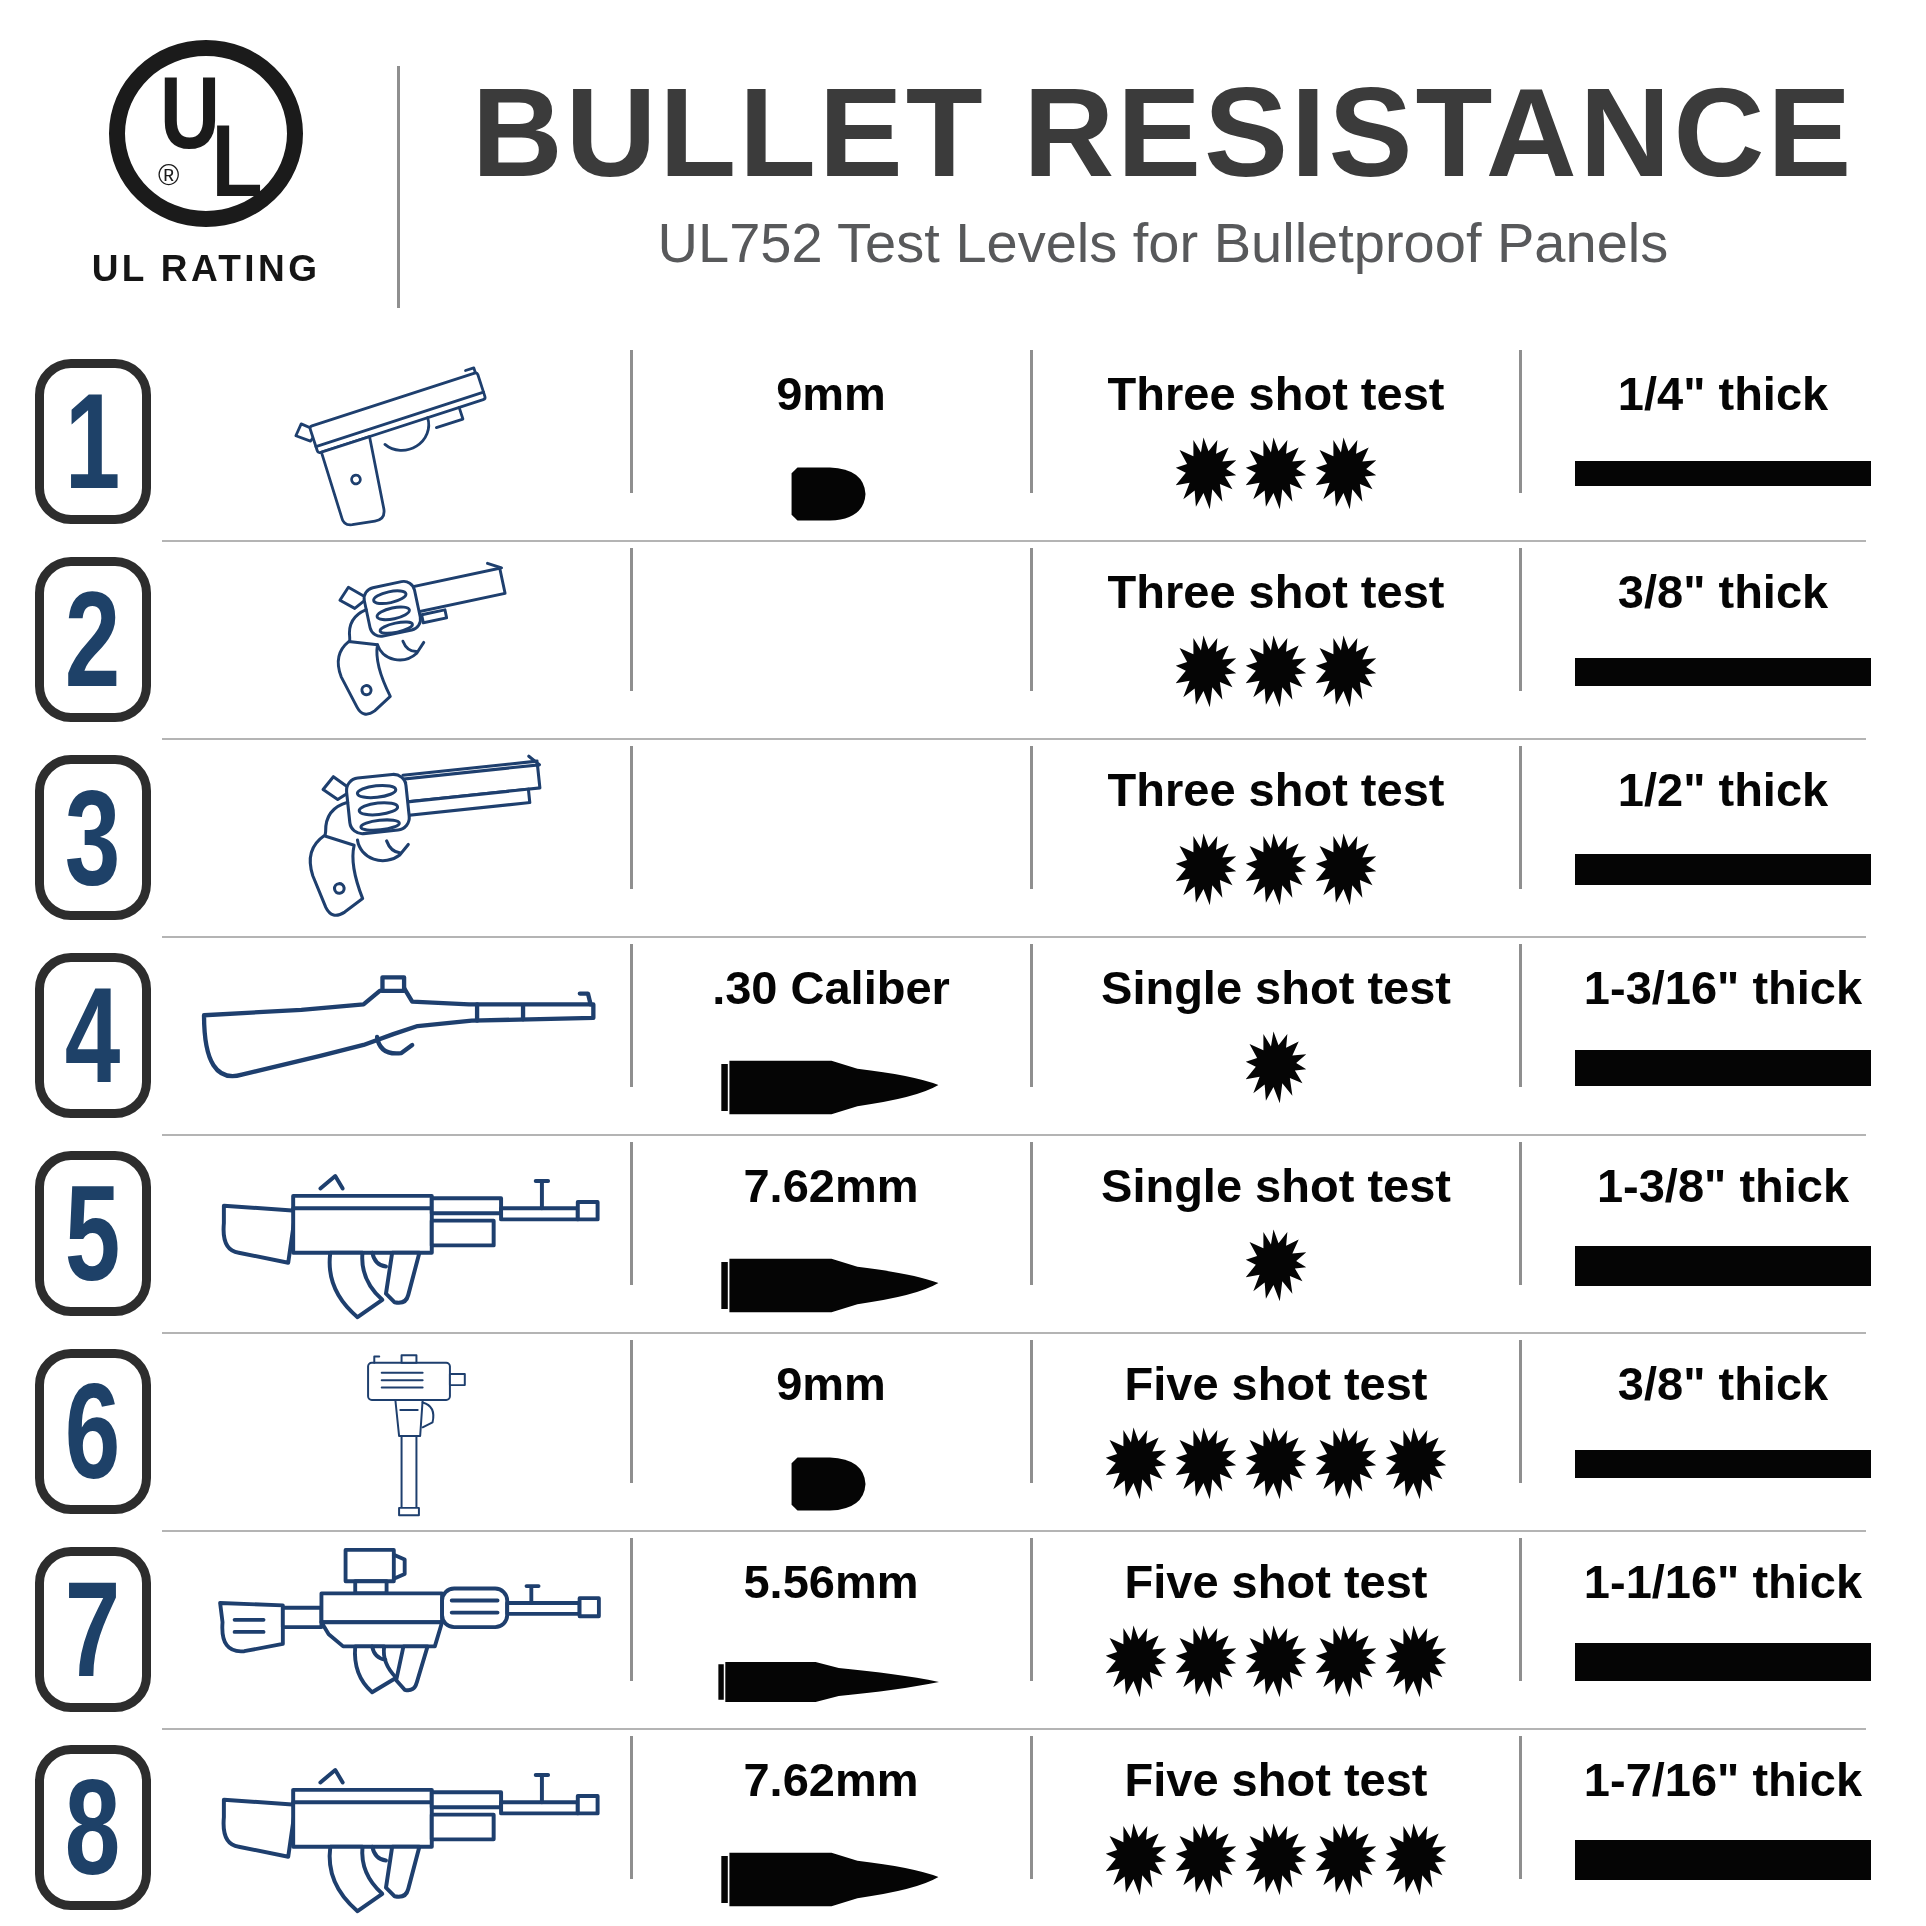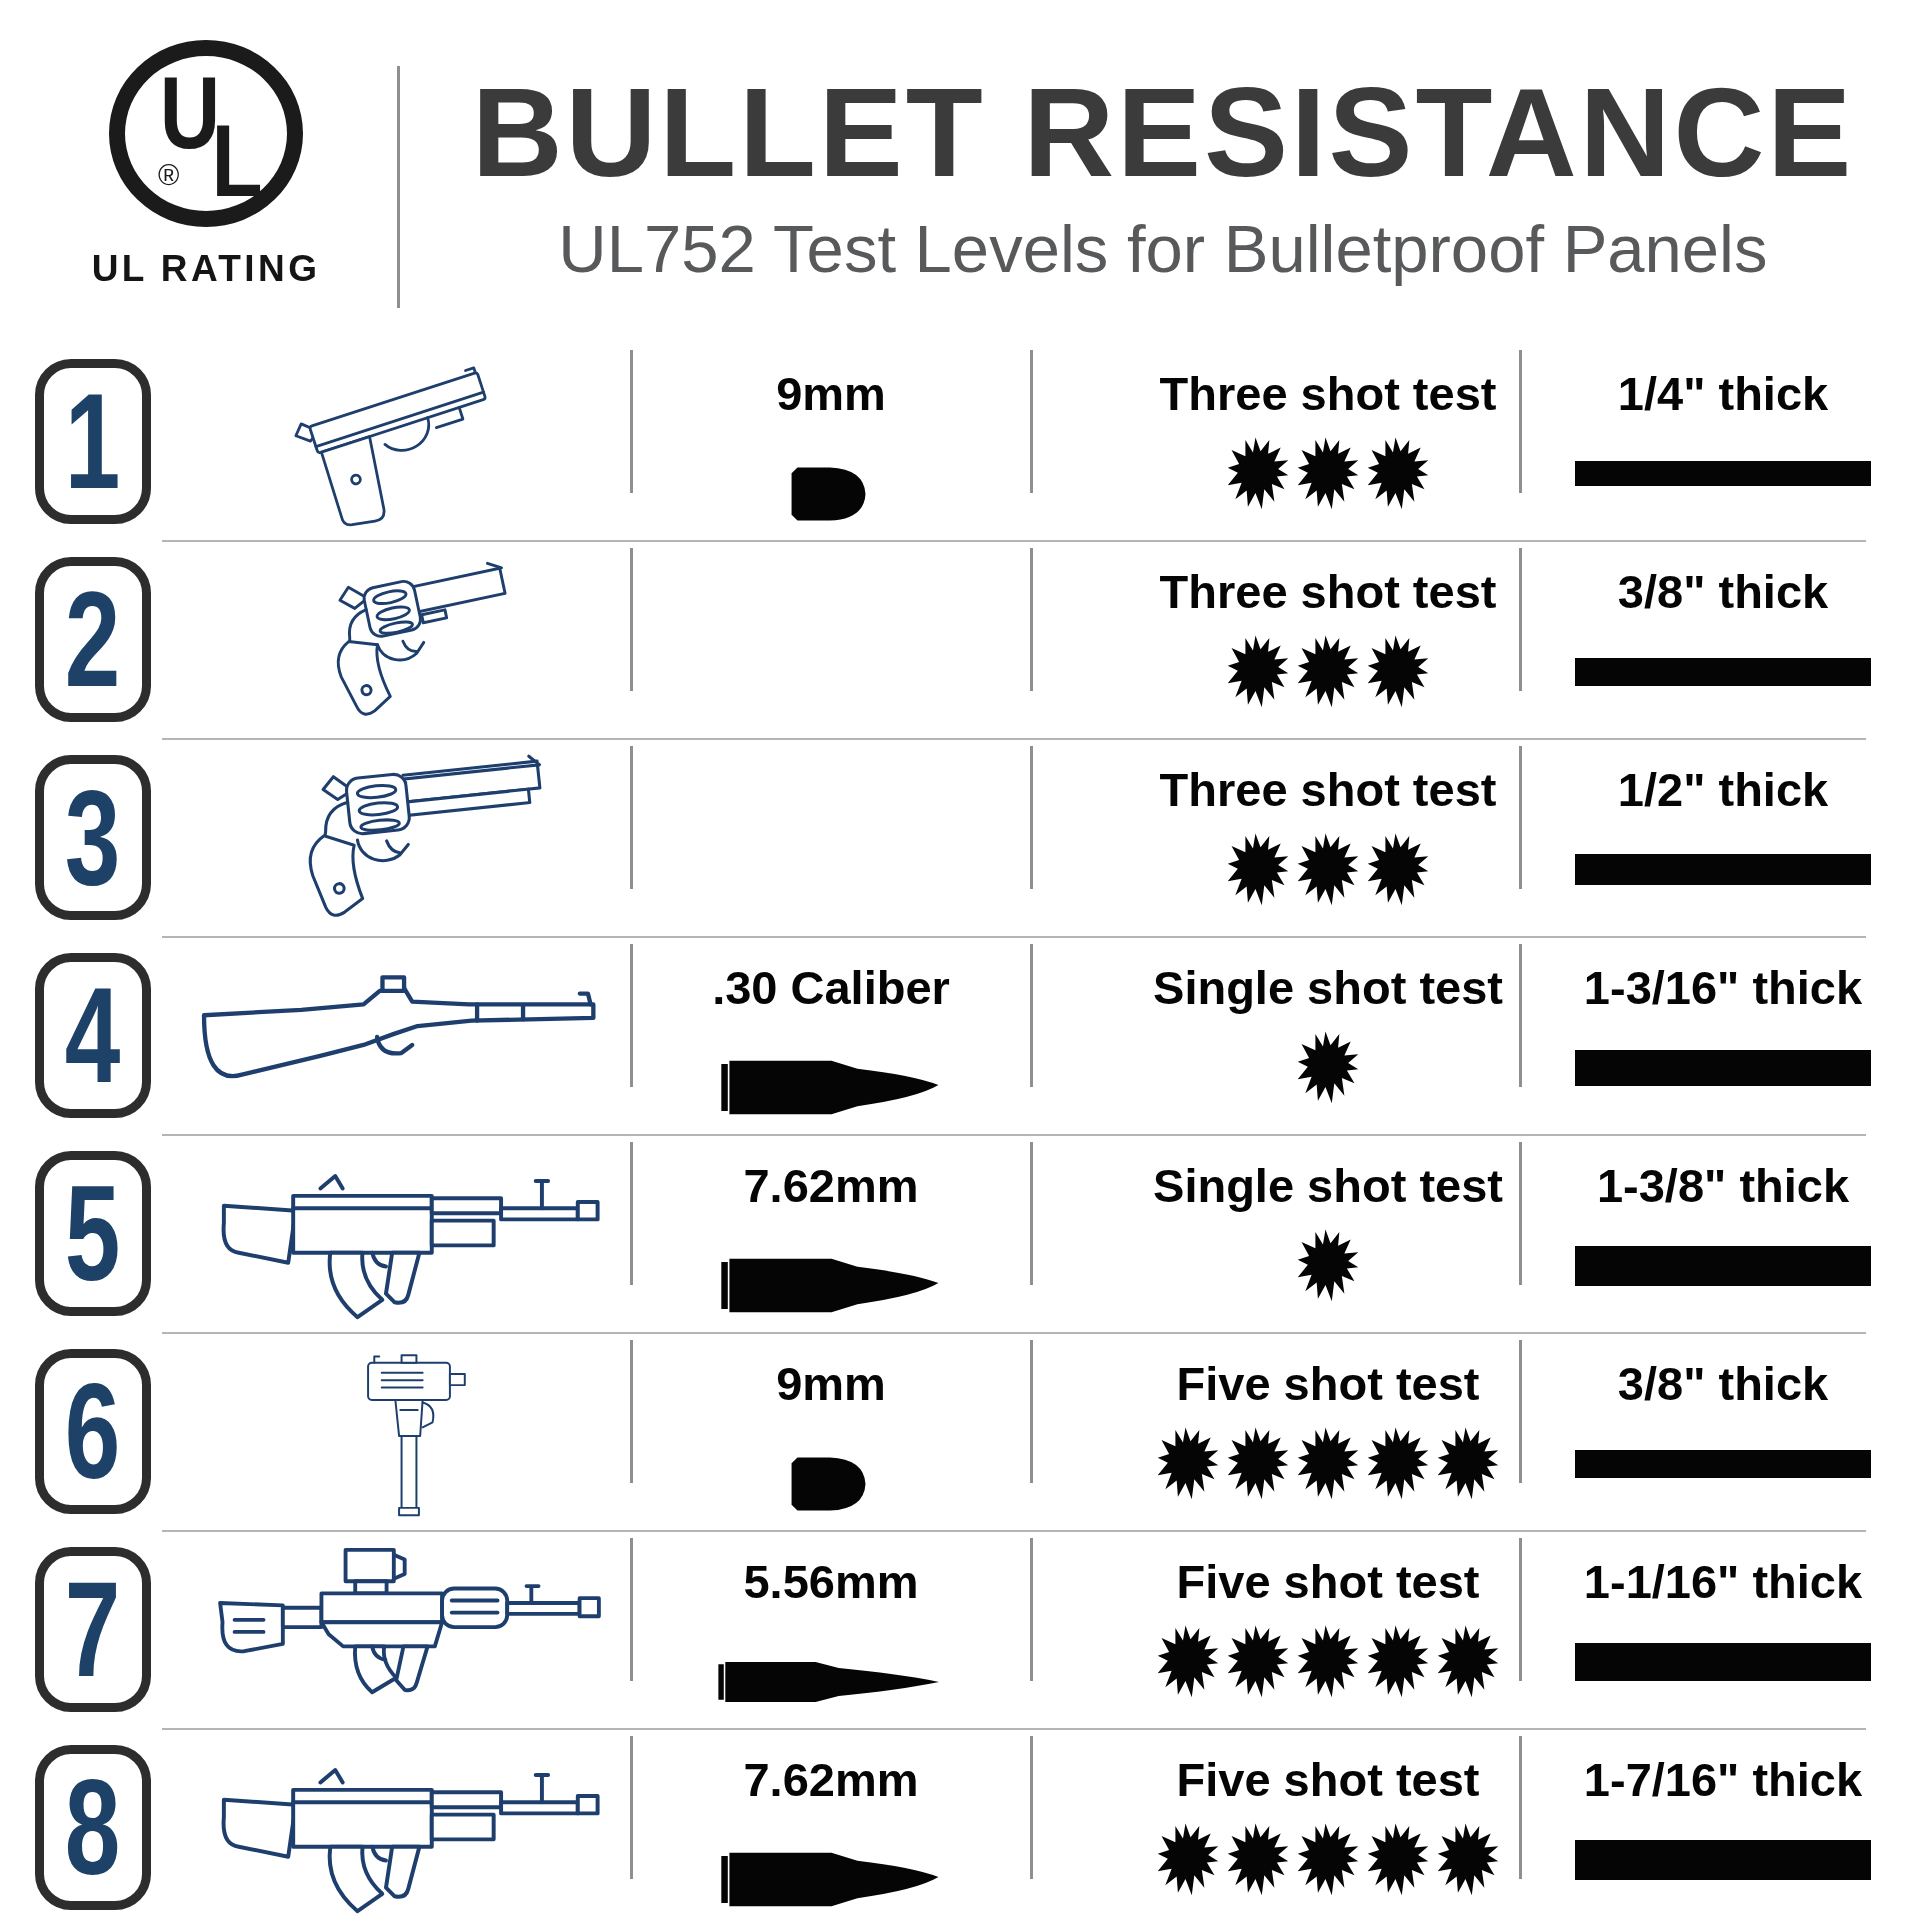--- a/index.html
+++ b/index.html
@@ -14,33 +14,33 @@
   .header{display:flex;align-items:flex-start;padding-top:40px;}
   .logo-block{margin-left:103px;width:206px;display:flex;flex-direction:column;align-items:center;}
   .logo-circle{position:relative;width:194px;height:187px;border:16.5px solid var(--logo);border-radius:50%;}
   .logo-u{position:absolute;left:27.5px;top:5.5px;font-size:102px;font-weight:bold;color:var(--logo);transform:scaleX(.82);line-height:1;}
   .logo-l{position:absolute;left:81px;top:54px;font-size:102px;font-weight:bold;color:var(--logo);transform:scaleX(.82);line-height:1;}
   .logo-reg{position:absolute;left:33px;top:105px;font-size:29px;color:var(--logo);line-height:1;}
   .logo-caption{margin-top:20.6px;font-size:37px;letter-spacing:3.4px;color:#151515;white-space:nowrap;font-weight:bold;}
   .header-divider{width:2.8px;height:242px;background:var(--divider);margin-left:88px;margin-top:26px;}
   .title-block{flex:1;text-align:center;padding-top:30px;}
   .title{font-size:126px;font-weight:bold;color:var(--title);letter-spacing:2.8px;line-height:1;white-space:nowrap;}
-  .subtitle{font-size:67px;color:var(--subtitle);margin-top:19px;line-height:1;white-space:nowrap;}
+  .subtitle{font-size:56px;color:var(--subtitle);margin-top:19px;line-height:1;white-space:nowrap;}
 
   
   .levels{position:absolute;left:0;top:342px;width:1926px;}
   .row{position:relative;width:1926px;height:198px;}
   .row-sep{position:absolute;left:162px;top:0;width:1704px;height:2.1px;background:var(--separator);}
   .vdiv{position:absolute;top:8.3px;width:2.8px;height:143px;background:var(--divider);}
   .v1{left:630px}.v2{left:1030px}.v3{left:1519px}
   .cell{position:absolute;top:0;height:198px;display:flex;flex-direction:column;align-items:center;}
   .c-badge{left:0;width:186px;justify-content:center;}
   .c-gun{left:186px;width:446px;justify-content:center;}
   .c-cal{left:631px;width:400px;padding-top:27.5px;gap:28px;}
-  .c-test{left:1084px;width:488px;padding-top:27.5px;}
+  .c-test{left:1032px;width:488px;padding-top:27.5px;}
   .c-thick{left:1520px;width:406px;padding-top:27.5px;}
   .badge{width:116px;height:165px;border:9px solid var(--badge);border-radius:36px;display:flex;align-items:center;justify-content:center;background:#fff;}
   .num{font-size:135px;font-weight:bold;color:var(--navy);transform:scaleX(.74);line-height:1;}
   .cal-text,.test-text,.thick-text{font-size:47px;font-weight:bold;color:var(--ink);line-height:1;white-space:nowrap;}
   .icon-area{height:109px;display:flex;align-items:center;justify-content:center;margin-top:2.8px;}
   .splat-svg{margin:0 2.1px;}
   .bar{width:296px;background:var(--ink);}
   .gun-svg{display:block;}
 
   

